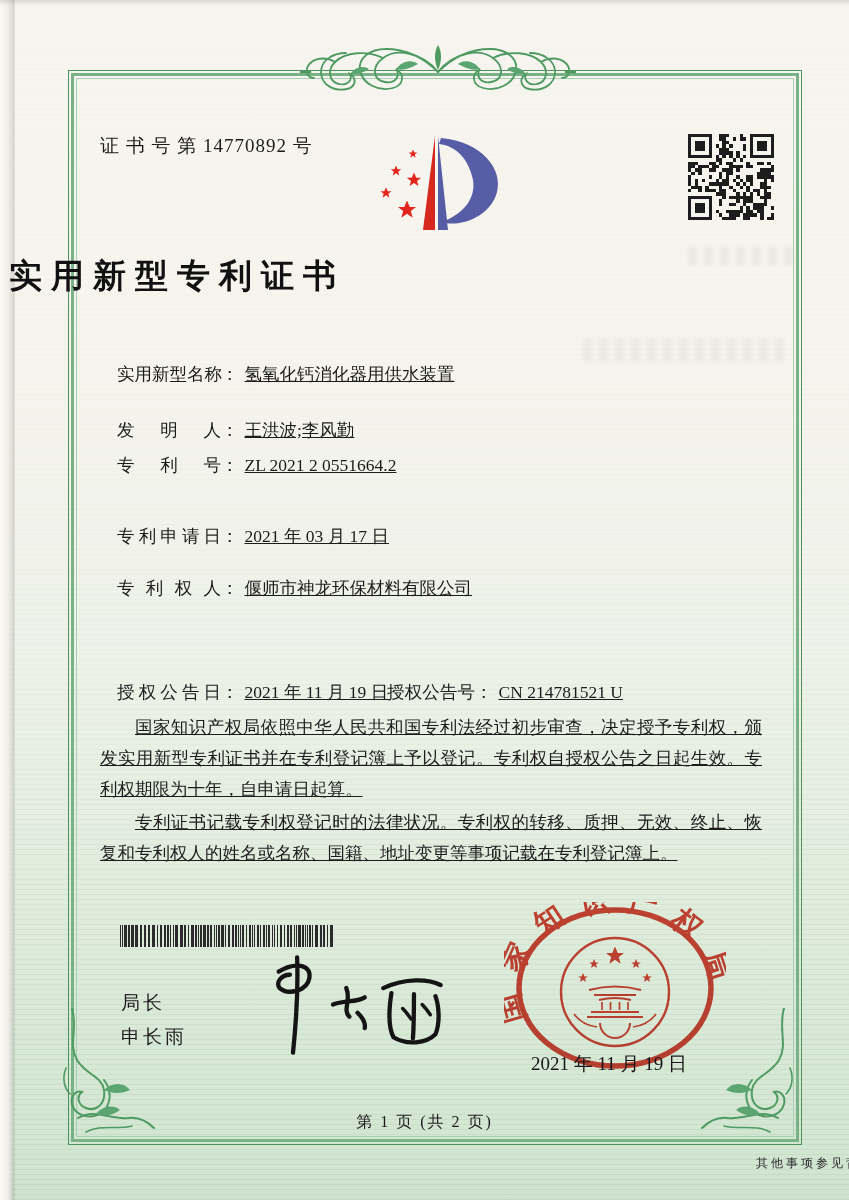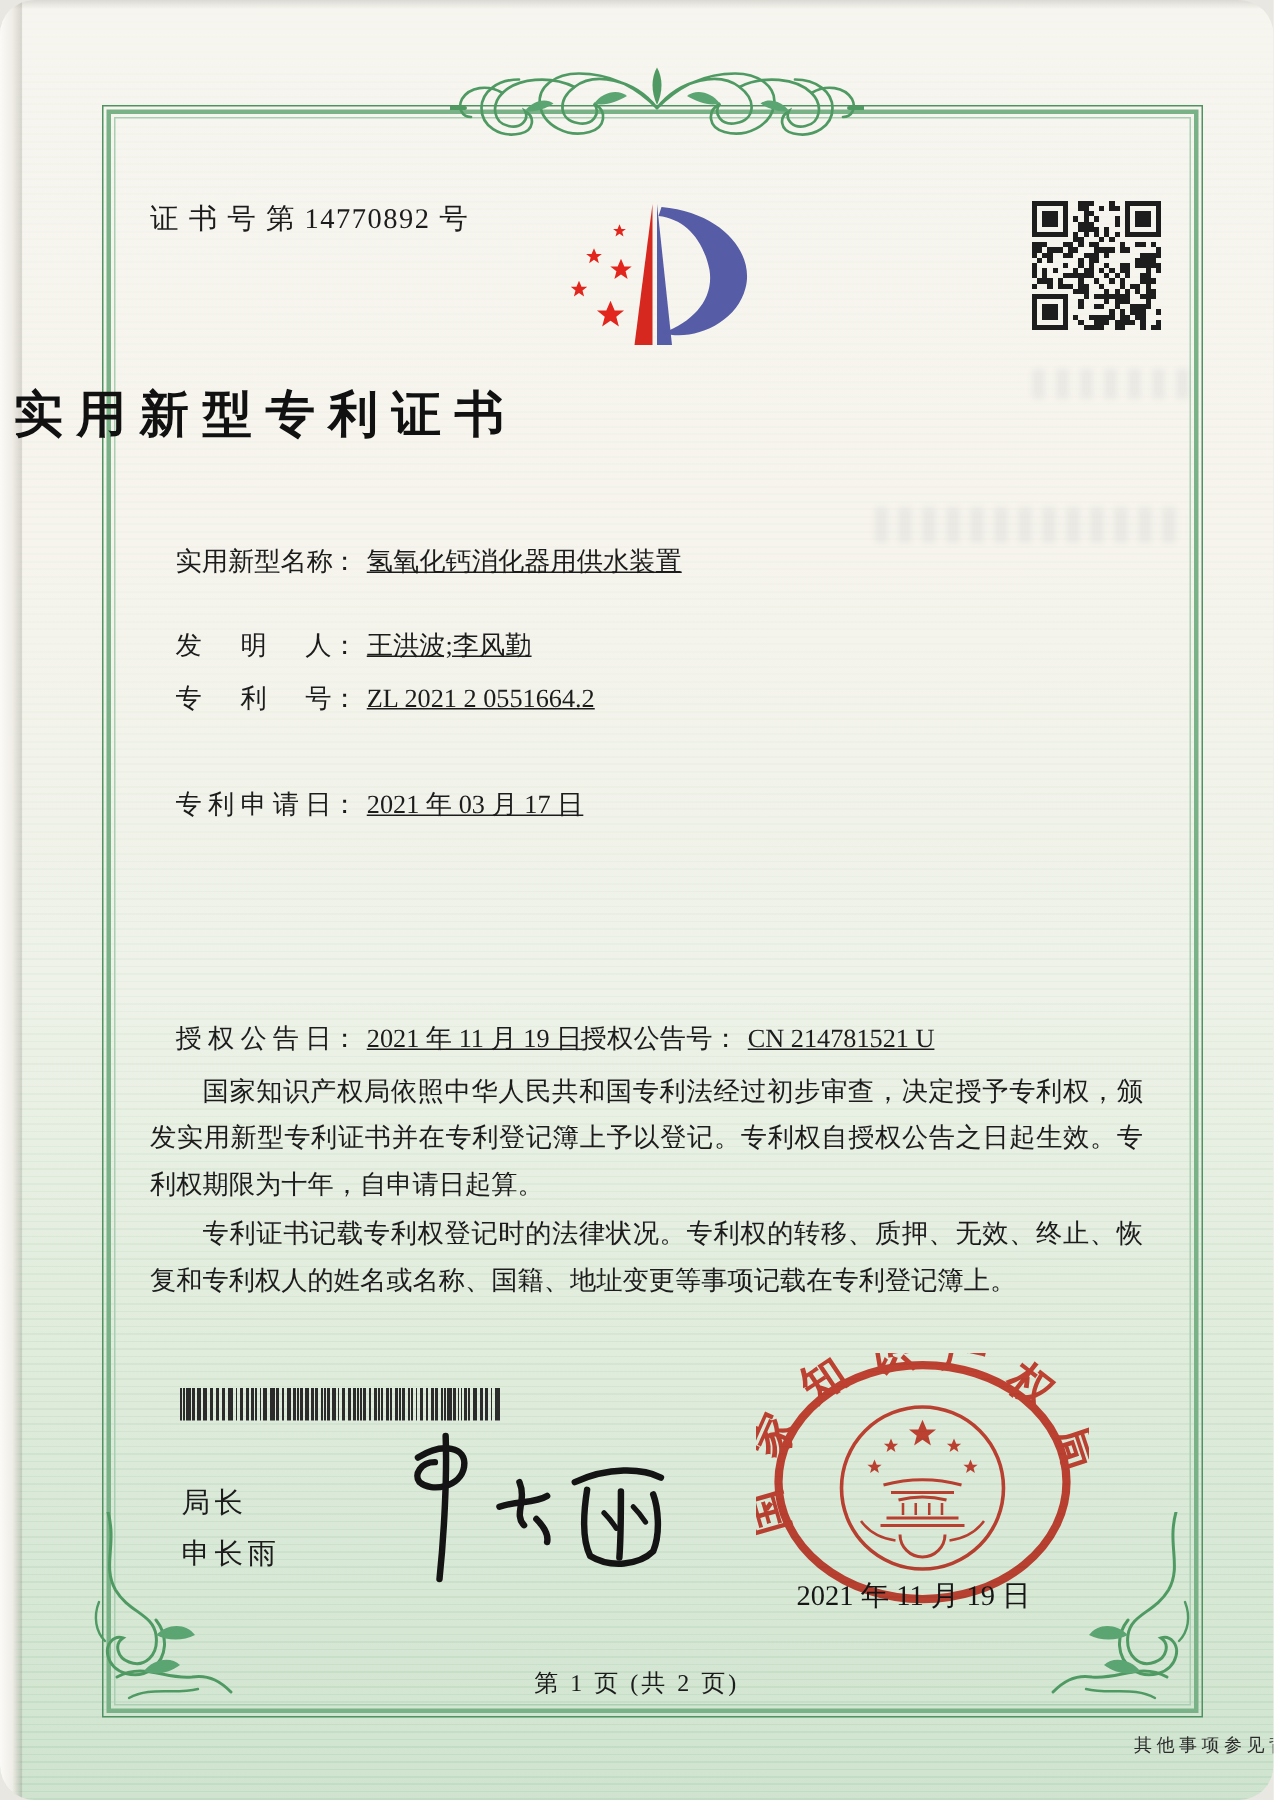--- a/index.html
+++ b/index.html
@@ -6,21 +6,20 @@
   body{
     width:849px;height:1200px;position:relative;
     background:#e9e7e1;
     font-family:"Liberation Serif","DejaVu Serif",serif;
     color:#1c1c1c;overflow:hidden;
   }
   .page{
     position:absolute;inset:0;
     background:linear-gradient(180deg,#f7f5ef 0%,#f6f4ed 30%,#eef2e8 55%,#e0ecdc 75%,#d3e6d2 95%,#cfe3cf 100%);
     overflow:hidden;
-    border-radius:23px;
   }
   .wavelines{
     position:absolute;inset:0;pointer-events:none;
     background:repeating-linear-gradient(0deg, rgba(118,175,130,0.16) 0 1px, rgba(255,255,255,0) 1px 5px);
     -webkit-mask-image:linear-gradient(to bottom, rgba(0,0,0,.10) 0%, rgba(0,0,0,.16) 40%, rgba(0,0,0,.55) 70%, rgba(0,0,0,.9) 100%);
             mask-image:linear-gradient(to bottom, rgba(0,0,0,.10) 0%, rgba(0,0,0,.16) 40%, rgba(0,0,0,.55) 70%, rgba(0,0,0,.9) 100%);
   }
   .scan-edge-left{position:absolute;left:0;top:0;width:15px;height:100%;
     background:linear-gradient(90deg,#fbfaf7 0%,#efede6 55%,rgba(120,118,110,.25) 95%,rgba(120,118,110,.05) 100%);}
   .scan-edge-top{position:absolute;left:0;top:0;width:100%;height:6px;
@@ -33,21 +32,21 @@
   .cert-no{position:absolute;left:100px;top:133px;font-size:19px;letter-spacing:1px;white-space:pre;}
   .doc-title{position:absolute;left:0;top:254px;width:100%;text-align:left;
     font-size:33px;font-weight:bold;letter-spacing:9px;text-indent:9px;color:#111;}
 
   .row{position:absolute;left:117px;font-size:17.5px;white-space:nowrap;}
   .lbl{display:inline-block;width:104px;text-align:justify;text-align-last:justify;}
   .lbl2{display:inline-block;width:88px;text-align:justify;text-align-last:justify;}
   .val{white-space:pre;margin-left:6px;text-decoration:underline;}
   .pair2{position:absolute;left:270px;top:0;white-space:nowrap;}
 
-  .paras{position:absolute;left:100px;top:712px;width:662px;font-size:17.5px;line-height:1.76;text-align:justify;}
+  .paras{position:absolute;left:100px;top:712px;width:662px;font-size:17.5px;line-height:1.76;text-align:justify;text-decoration:underline;}
   .paras p{margin:0;text-indent:2em;}
   .paras p + p{margin-top:3px;}
 
   .barcode{position:absolute;left:118px;top:925px;width:220px;height:22px;}
   .officer{position:absolute;left:121px;top:986px;font-size:19px;line-height:34px;letter-spacing:3px;}
   .signature{position:absolute;left:252px;top:950px;width:205px;height:110px;}
 
   .seal{position:absolute;left:504px;top:902px;width:222px;height:172px;opacity:.93;mix-blend-mode:multiply;}
   .seal-date{position:absolute;left:531px;top:1051px;font-size:19px;white-space:pre;color:#161616;}
 
@@ -456,20 +455,23 @@
   </div>
   <div class="row" style="top:418px">
     <span class="lbl">发明人</span><span>：</span><span class="val">王洪波;李风勤</span>
   </div>
   <div class="row" style="top:453px">
     <span class="lbl">专利号</span><span>：</span><span class="val">ZL 2021 2 0551664.2</span>
   </div>
   <div class="row" style="top:524px">
     <span class="lbl">专利申请日</span><span>：</span><span class="val">2021 年 03 月 17 日</span>
   </div>
+  <div class="row" style="top:576px">
+    <span class="lbl">专利权人</span><span>：</span><span class="val">偃师市神龙环保材料有限公司</span>
+  </div>
   <div class="row" style="top:680px">
     <span class="lbl">授权公告日</span><span>：</span><span class="val">2021 年 11 月 19 日</span>
     <span class="pair2">
       <span class="lbl2">授权公告号</span><span>：</span><span class="val">CN 214781521 U</span>
     </span>
   </div>
 
   <div class="paras">
     <p>国家知识产权局依照中华人民共和国专利法经过初步审查，决定授予专利权，颁发实用新型专利证书并在专利登记簿上予以登记。专利权自授权公告之日起生效。专利权期限为十年，自申请日起算。</p>
     <p>专利证书记载专利权登记时的法律状况。专利权的转移、质押、无效、终止、恢复和专利权人的姓名或名称、国籍、地址变更等事项记载在专利登记簿上。</p>

